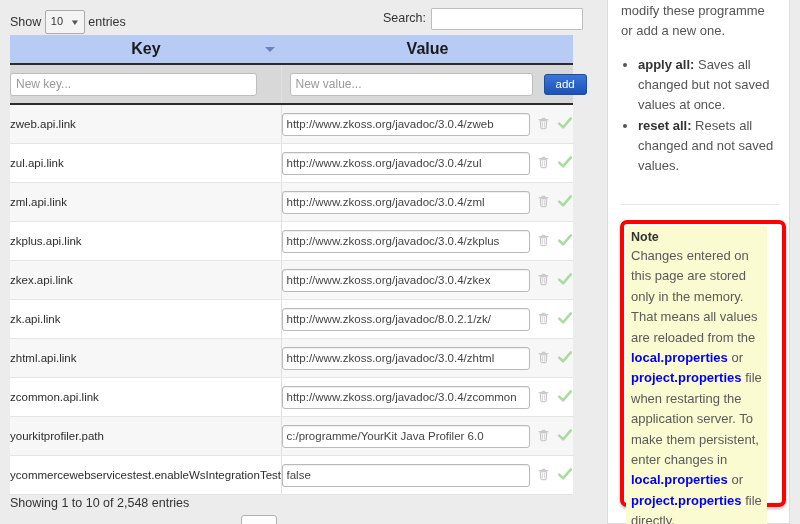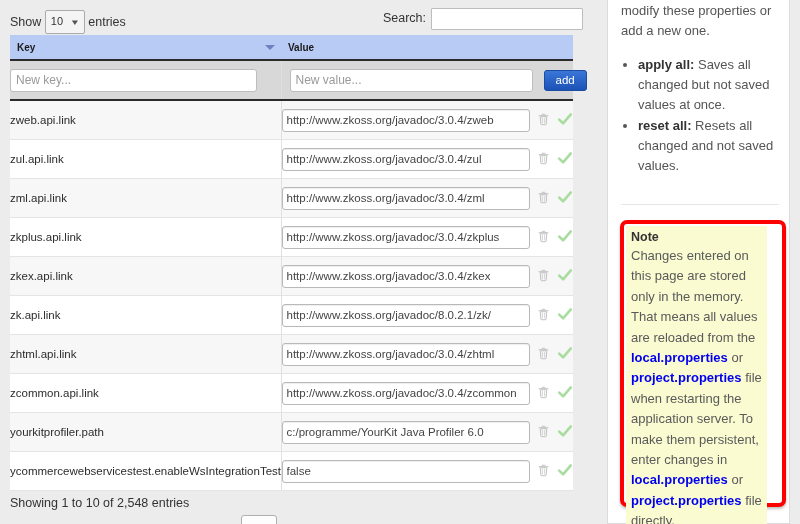--- a/index.html
+++ b/index.html
@@ -86,23 +86,23 @@
     position: absolute;
     left: 10px; top: 35px;
     width: 563px;
     border-collapse: collapse;
     table-layout: fixed;
     background: #fff;
   }
   #prop-table th {
     background: #b8cbf5;
     color: #1a1a1a;
-    font-size: 10px;
+    font-size: 16px;
     font-weight: bold;
-    text-align: left;
+    text-align: center;
     padding: 5px 6px 5px 7px;
     border-bottom: 2px solid #2b2b2b;
     position: relative;
     height: 14px;
   }
   .col-key  { width: 271px; }
   .col-val  { width: 292px; }
 
   .sort-caret {
     position: absolute;
@@ -509,21 +509,21 @@
         </tr>
       </tbody>
   </table>
 
   <div id="dt-info">Showing 1 to 10 of 2,548 entries</div>
   <div id="dt-paginate"></div>
 </div>
 
 <div id="right-panel">
   <div id="help-body">
-    <p>modify these properties or add a new one.</p>
+    <p>modify these programme or add a new one.</p>
     <ul id="help-bullets">
         <li><b>apply all:</b><span> Saves all changed but not saved values at once.</span></li>
         <li><b>reset all:</b><span> Resets all changed and not saved values.</span></li>
       </ul>
   </div>
   <div id="help-divider"></div>
 </div>
 
 <div id="note-box">
   <div id="note-inner">

